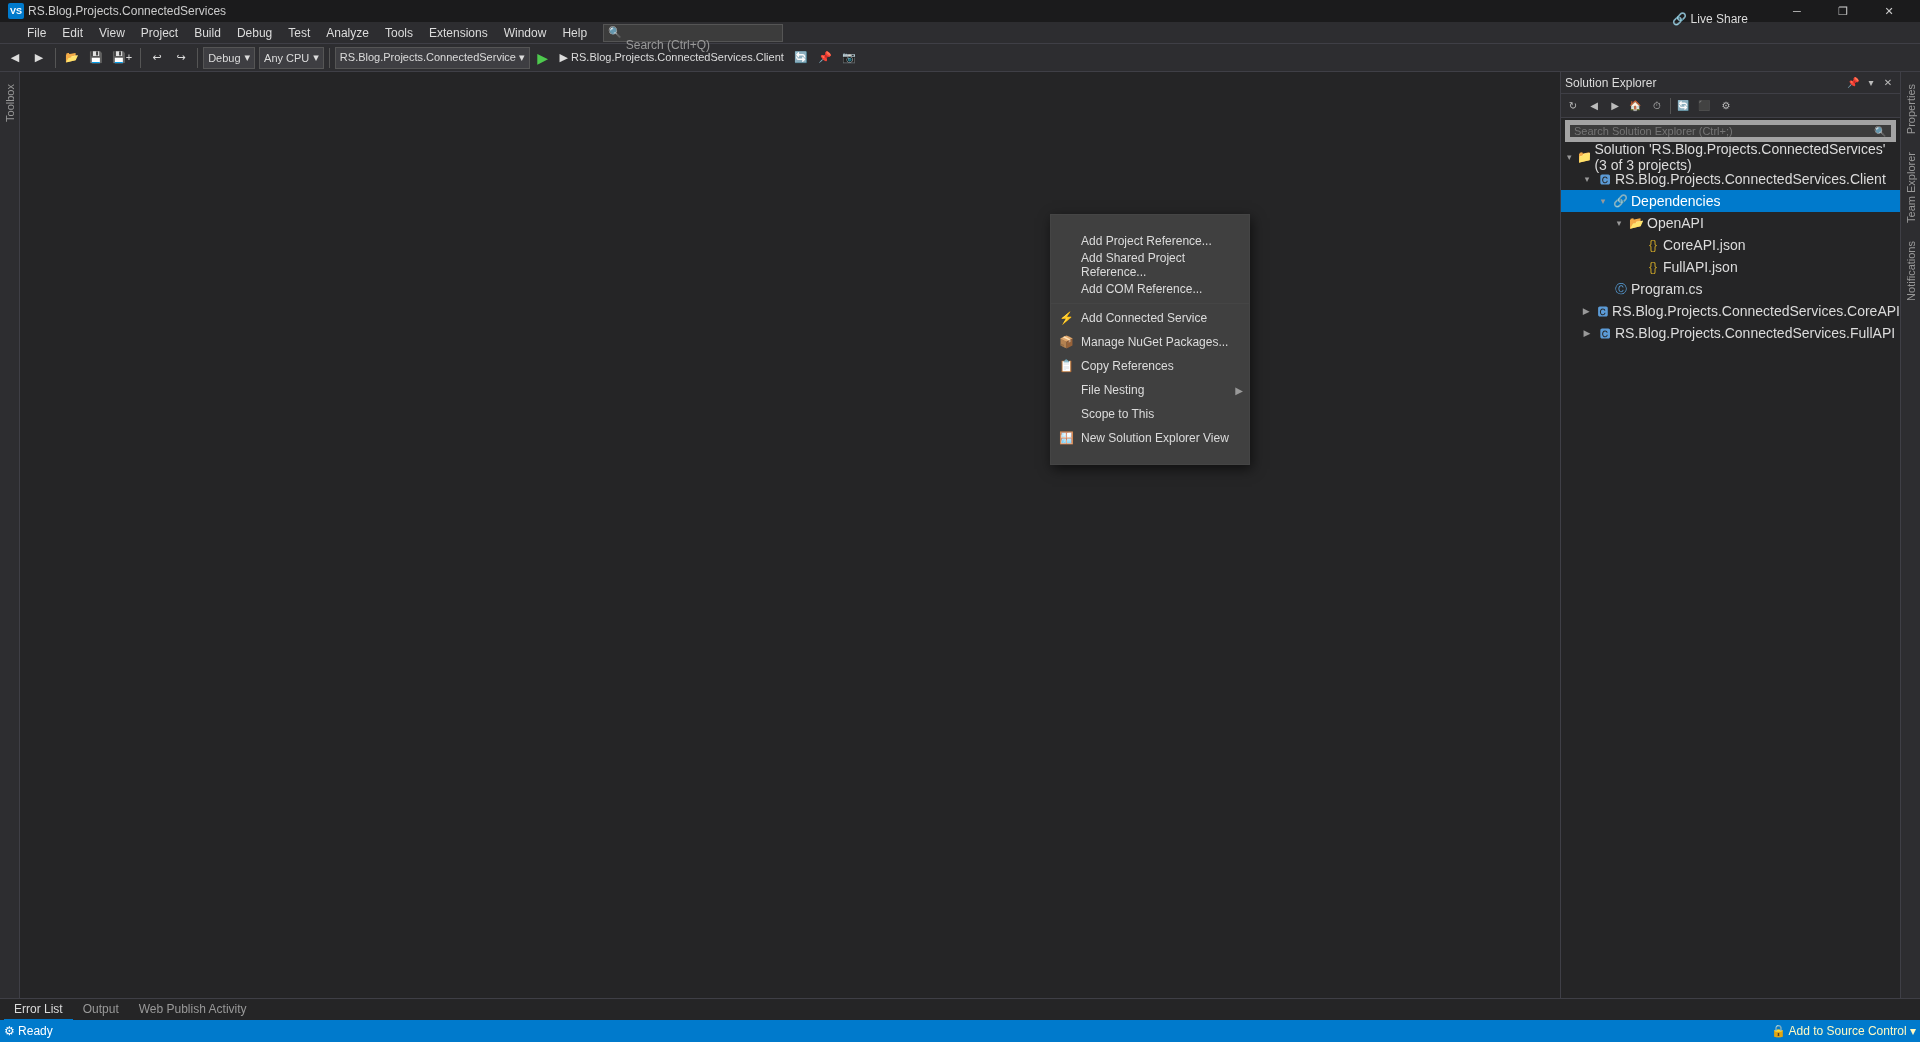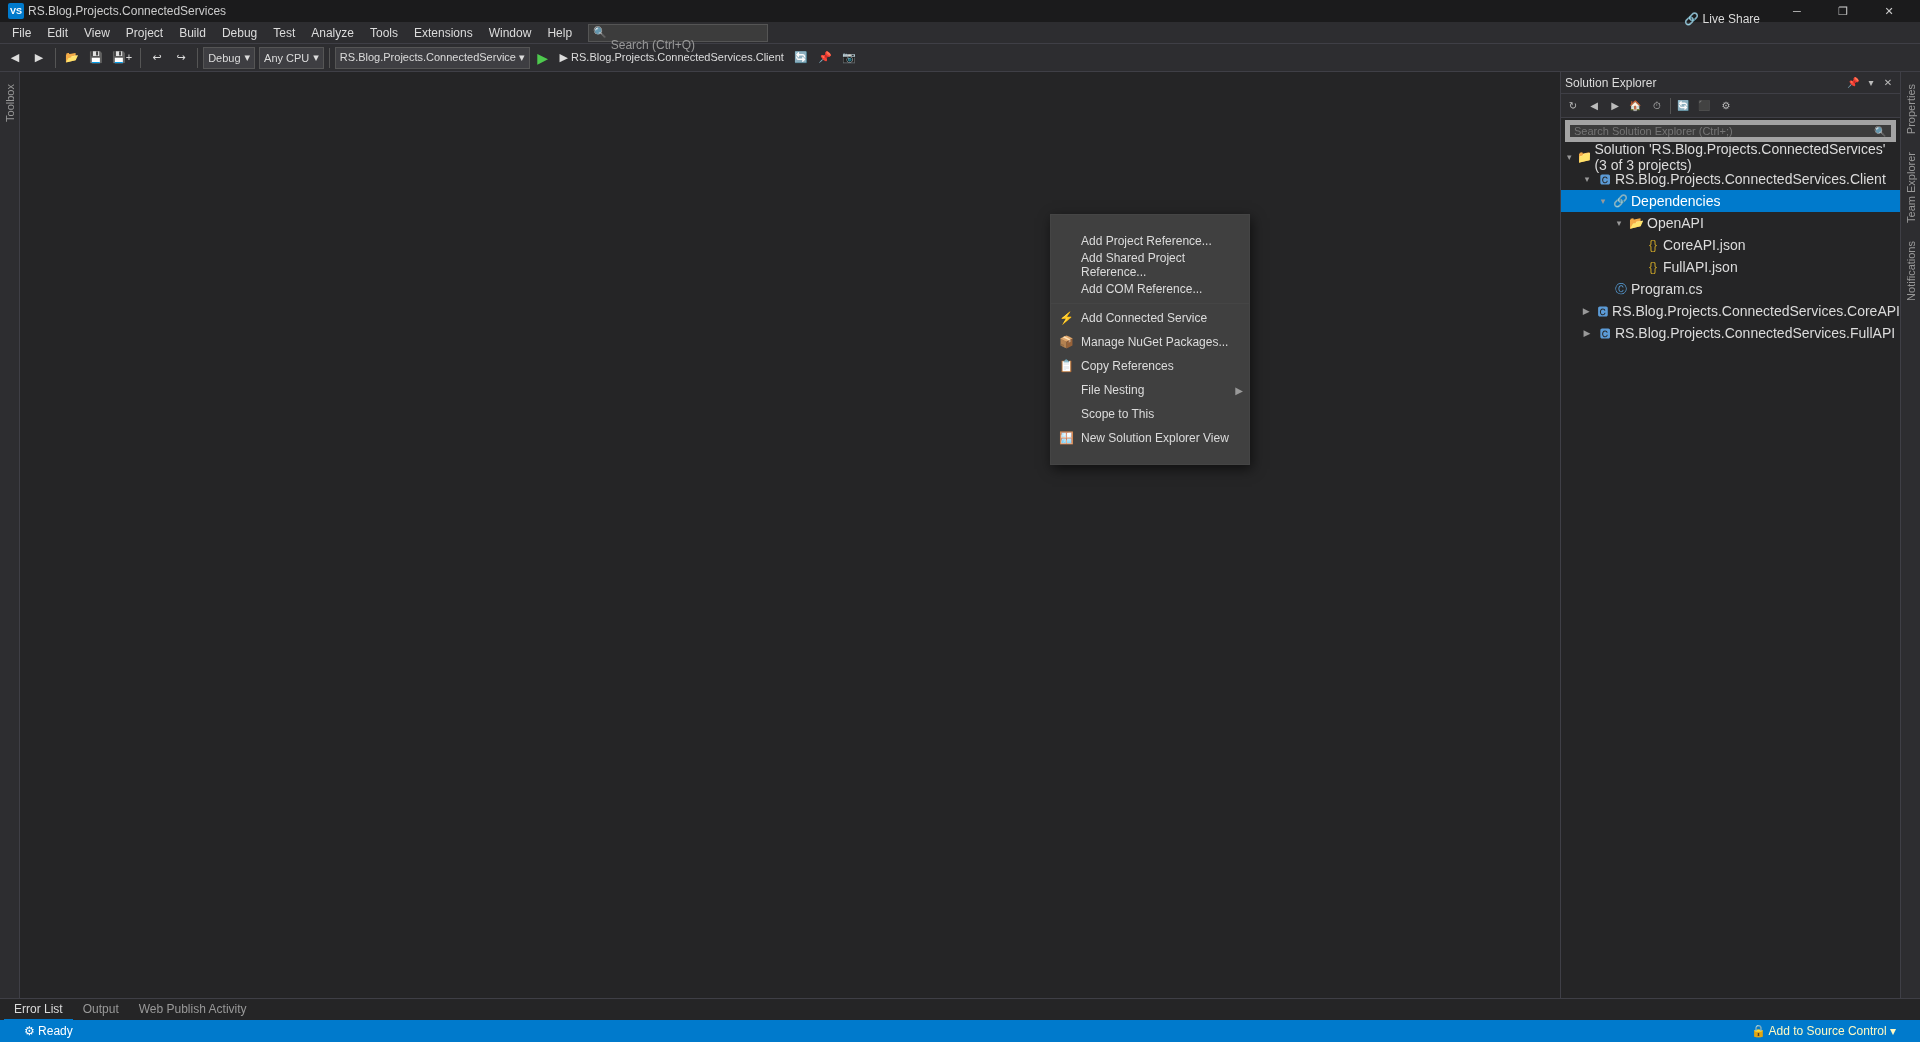--- a/index.html
+++ b/index.html
@@ -53,21 +53,21 @@
       align-items: center;
       justify-content: center;
     }
 
     
     #menu-bar {
       height: 22px;
       background: #2d2d30;
       display: flex;
       align-items: center;
-      padding: 0 4px;
+      padding: 0 19px;
       border-bottom: 1px solid #3f3f46;
     }
     .menu-item {
       padding: 2px 8px;
       color: #dcdcdc;
       font-size: 12px;
       cursor: pointer;
       height: 22px;
       display: flex;
       align-items: center;
@@ -309,21 +309,21 @@
       color: #999;
     }
 
     
     #status-bar {
       height: 22px;
       background: #007acc;
       display: flex;
       align-items: center;
       justify-content: space-between;
-      padding: 0 24px;
+      padding: 0 4px;
     }
     #status-left {
       display: flex;
       align-items: center;
       gap: 8px;
       color: white;
       font-size: 12px;
     }
     #status-right {
       display: flex;
@@ -357,21 +357,21 @@
   </style>
 </head>
 <body>
 
 <div id="title-bar">
   <div id="title-bar-left">
     <div id="app-icon" style="width:16px;height:16px;background:#007acc;border-radius:2px;display:flex;align-items:center;justify-content:center;font-size:9px;font-weight:bold;color:white;">VS</div>
     <span id="title-text">RS.Blog.Projects.ConnectedServices</span>
   </div>
 
-  <div style="position:absolute;right:160px;top:0;height:38px;display:flex;align-items:center;gap:4px;">
+  <div style="position:absolute;right:172px;top:0;height:38px;display:flex;align-items:center;gap:4px;">
     <span style="color:#dcdcdc;font-size:12px;">🔗 Live Share</span>
   </div>
   <div id="title-bar-controls">
     <button class="title-btn">─</button>
     <button class="title-btn">❐</button>
     <button class="title-btn close">✕</button>
   </div>
 </div>
 
 <div id="menu-bar">

